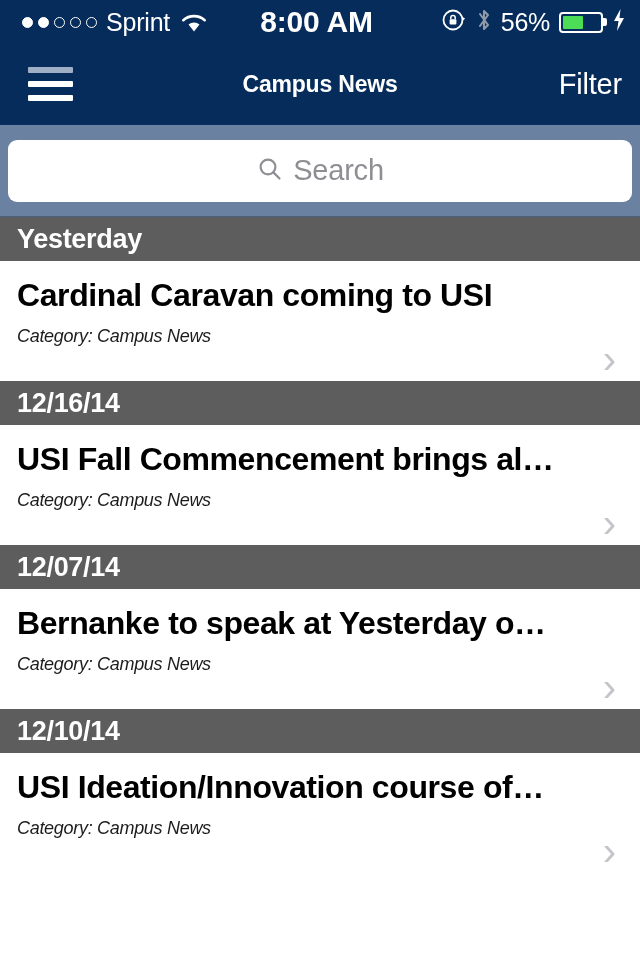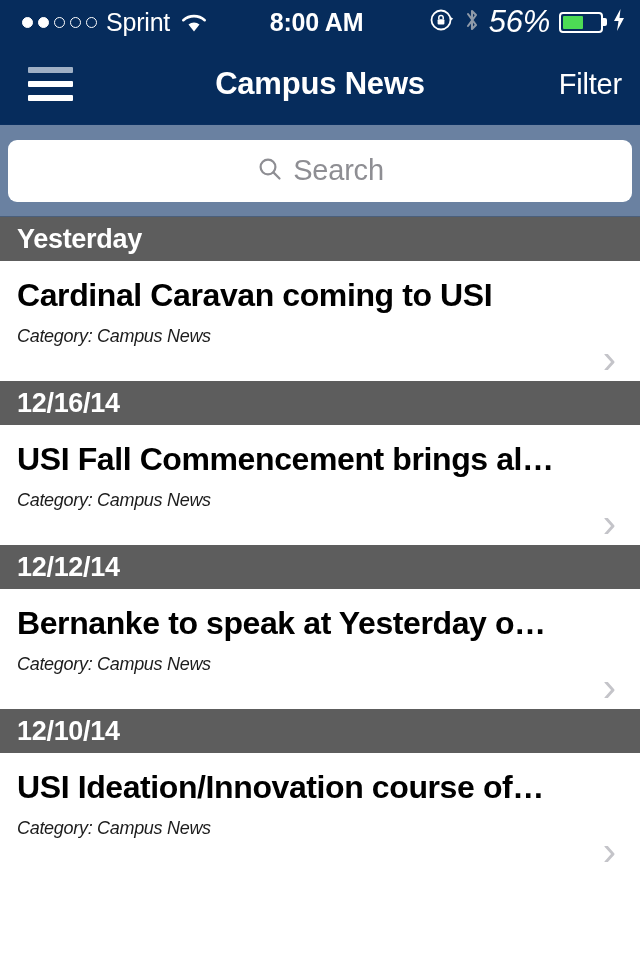--- a/index.html
+++ b/index.html
@@ -28,33 +28,33 @@
     width: 11px; height: 11px; border-radius: 50%;
     border: 1.6px solid #ffffff;
   }
   .dot.filled { background: #ffffff; }
   .carrier { font-size: 25px; letter-spacing: -0.2px; }
   .wifi-icon { display: block; }
   .status-center {
     position: absolute;
     left: 0; right: 7px;
     text-align: center;
-    font-size: 25px;
+    font-size: 30px;
     font-weight: bold;
     letter-spacing: -0.2px;
     pointer-events: none;
   }
   .status-right {
     margin-left: auto;
     display: flex;
     align-items: center;
     gap: 9px;
     z-index: 2;
   }
-  .battery-pct { font-size: 31px; letter-spacing: -0.3px; font-style: italic; }
+  .battery-pct { font-size: 25px; letter-spacing: -0.3px; }
   .battery {
     width: 44px; height: 21px;
     border: 2px solid #ffffff;
     border-radius: 4px;
     position: relative;
     display: flex;
     align-items: center;
     padding: 2px;
   }
   .battery::after {
@@ -86,21 +86,21 @@
     cursor: pointer;
     z-index: 2;
   }
   .hamburger span { display: block; height: 6px; border-radius: 1px; background: #ffffff; }
   .hamburger span:first-child { background: #9fb0c6; }
   .nav-title {
     position: absolute;
     left: 0; right: 0;
     text-align: center;
     color: #ffffff;
-    font-size: 31px;
+    font-size: 23px;
     font-weight: bold;
     letter-spacing: -0.2px;
     pointer-events: none;
   }
   .nav-action {
     margin-left: auto;
     color: #ffffff;
     font-size: 29px;
     letter-spacing: -0.2px;
     cursor: pointer;
@@ -256,21 +256,21 @@
       <div class="cell-title">Cardinal Caravan coming to USI</div>
       <div class="cell-subtitle">Category: Campus News</div>
       <div class="chevron">›</div>
     </div>
     <div class="section-header">12/16/14</div>
     <div class="cell">
       <div class="cell-title">USI Fall Commencement brings al…</div>
       <div class="cell-subtitle">Category: Campus News</div>
       <div class="chevron">›</div>
     </div>
-    <div class="section-header">12/12/14</div>
+    <div class="section-header">12/07/14</div>
     <div class="cell">
       <div class="cell-title">Bernanke to speak at Yesterday o…</div>
       <div class="cell-subtitle">Category: Campus News</div>
       <div class="chevron">›</div>
     </div>
     <div class="section-header">12/10/14</div>
     <div class="cell">
       <div class="cell-title">USI Ideation/Innovation course of…</div>
       <div class="cell-subtitle">Category: Campus News</div>
       <div class="chevron">›</div>

